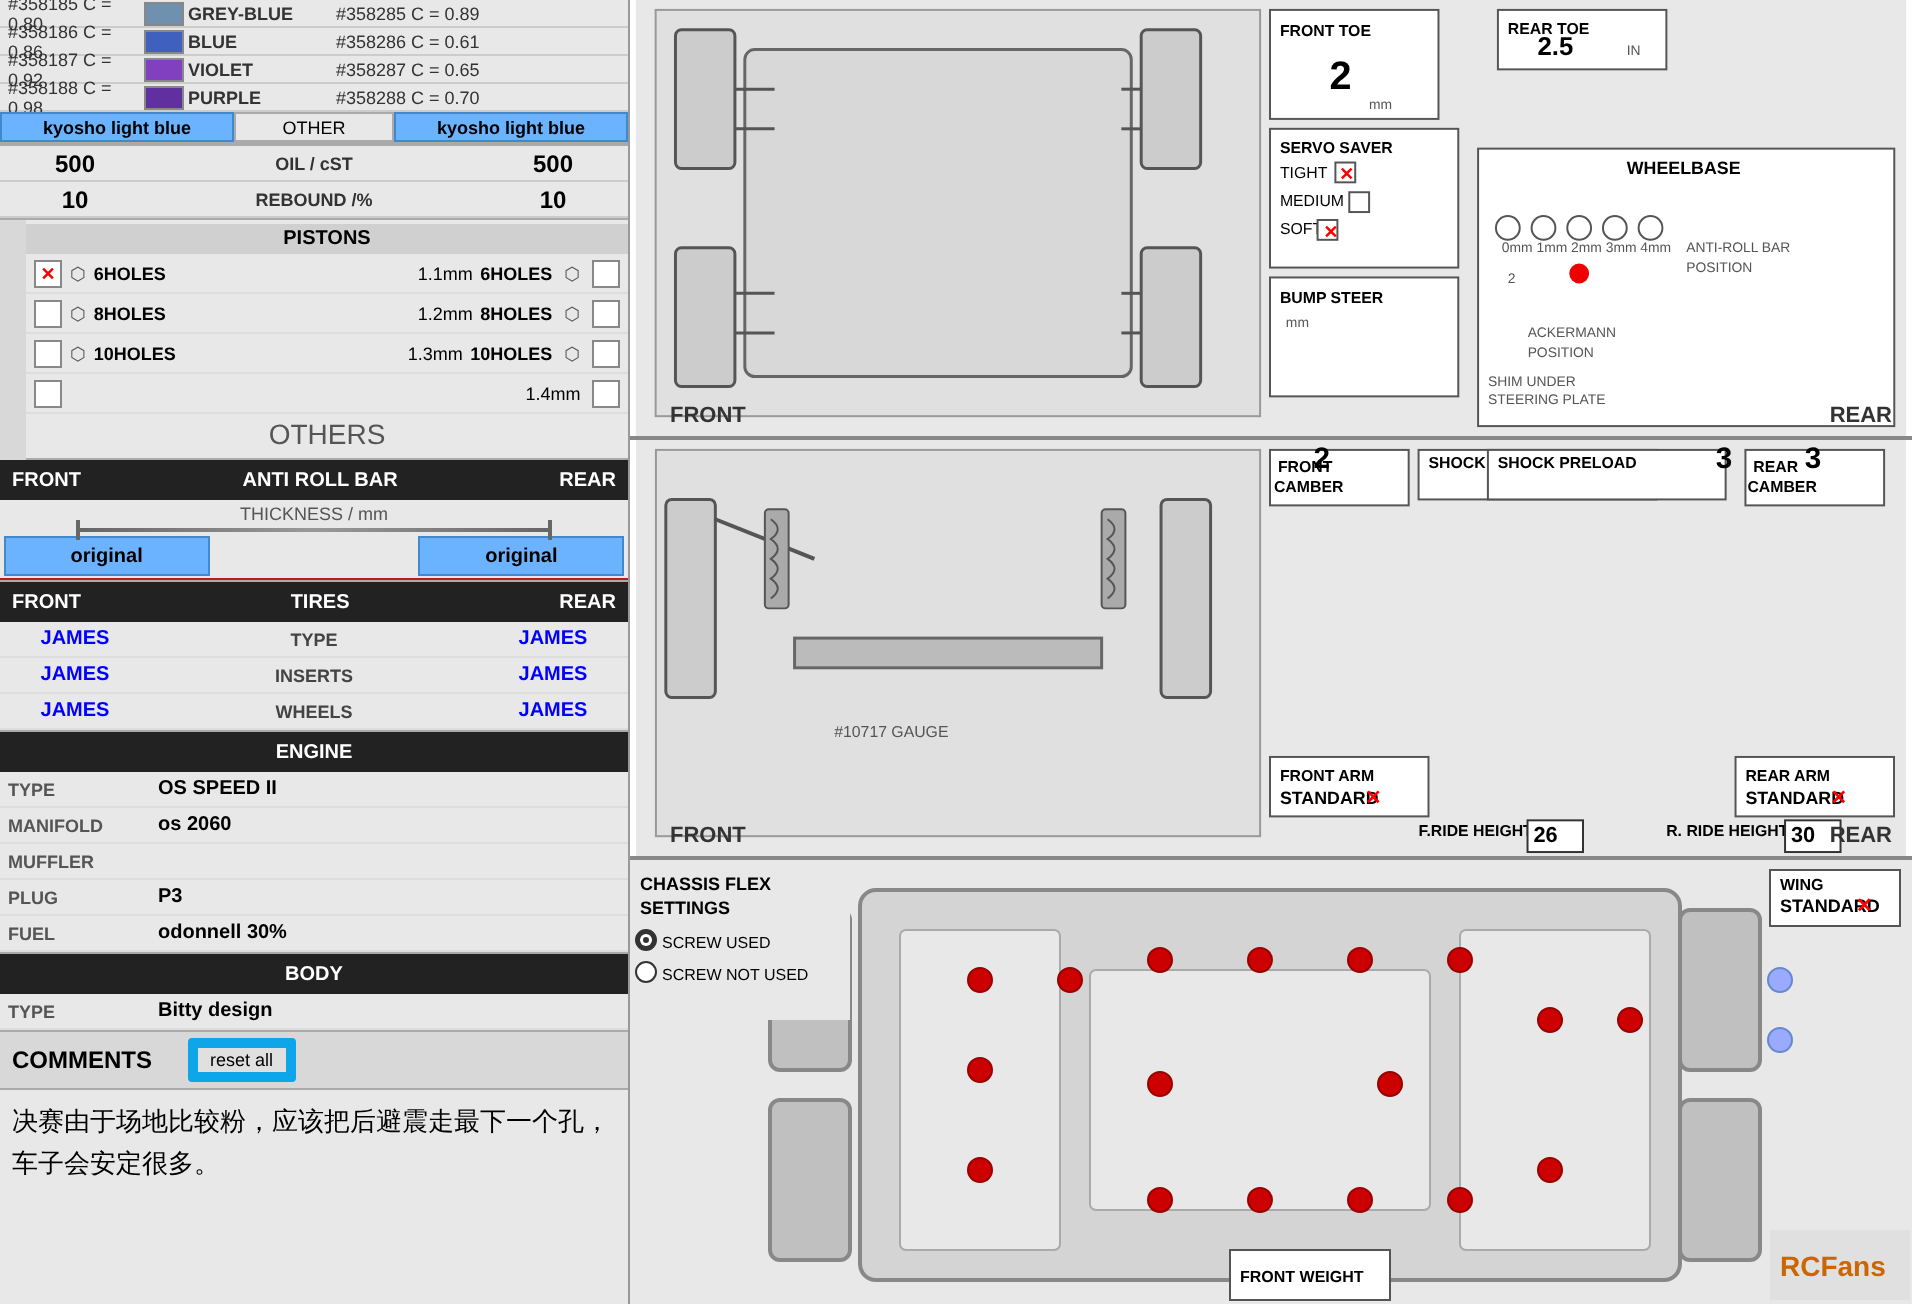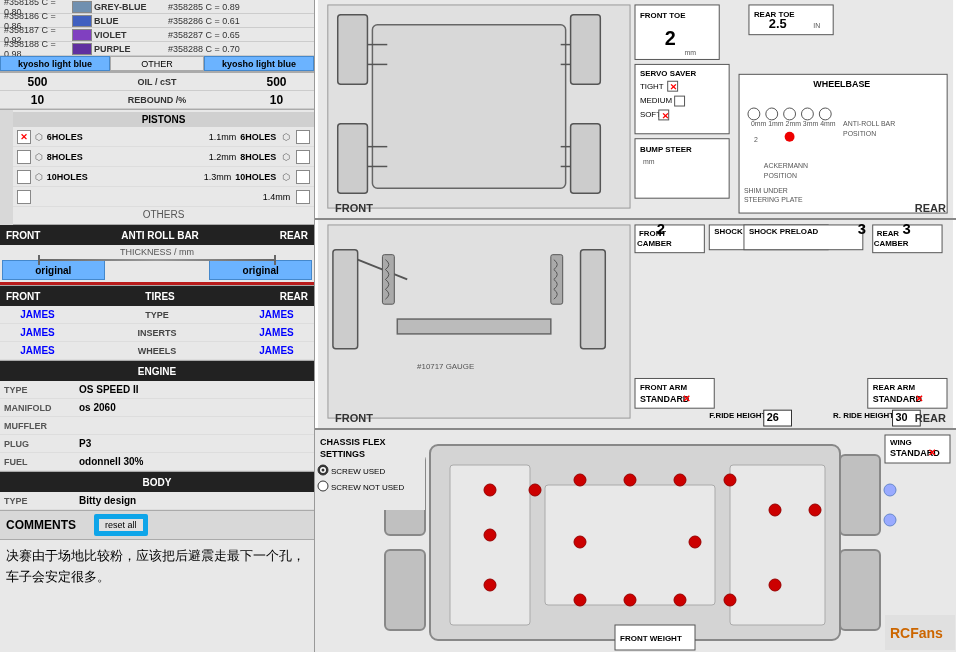--- a/index.html
+++ b/index.html
@@ -52,21 +52,21 @@
       text-align: center;
       font-size: 9px;
       font-weight: bold;
       color: #000;
       display: flex;
       align-items: center;
       justify-content: center;
       border: 1px solid #4488cc;
     }
     .kyosho-other {
-      width: 94px;
+      width: 80px;
       background: #e8e8e8;
       text-align: center;
       font-size: 9px;
       display: flex;
       align-items: center;
       justify-content: center;
       border: 1px solid #aaa;
     }
 
     
@@ -116,43 +116,43 @@
       height: 20px;
       border-bottom: 1px solid #ddd;
       padding: 0 4px;
     }
     .piston-check { width: 14px; height: 14px; border: 1px solid #888; background: #fff; display: flex; align-items: center; justify-content: center; font-size: 9px; }
     .piston-check.checked { background: #fff; color: #f00; font-weight: bold; }
     .piston-icon { margin: 0 4px; font-size: 9px; color: #555; }
     .piston-label { flex: 1; font-size: 9px; font-weight: bold; }
     .piston-size { width: 35px; text-align: center; font-size: 9px; }
     .piston-right { display: flex; align-items: center; gap: 2px; }
-    .others-label { text-align: center; font-size: 10px; padding: 2px; color: #555; }
+    .others-label { text-align: center; font-size: 14px; padding: 2px; color: #555; }
 
     
     .anti-roll-section {
       background: #e8e8e8;
       border-bottom: 1px solid #aaa;
     }
     .anti-roll-header {
       display: flex;
       align-items: center;
       background: #222;
       color: #fff;
       padding: 2px 6px;
       font-size: 10px;
       font-weight: bold;
       height: 20px;
     }
     .anti-roll-header .section-label { flex: 1; text-align: center; }
     .anti-roll-values {
       display: flex;
-      align-items: flex-end;
+      align-items: flex-start;
       height: 24px;
-      border-bottom: 3px solid #b91c1c;
+      border-bottom: 1px solid #b91c1c;
     }
     .anti-roll-val {
       flex: 1;
       text-align: center;
       background: #6bb3ff;
       border: 1px solid #4488cc;
       height: 20px;
       display: flex;
       align-items: center;
       justify-content: center;

